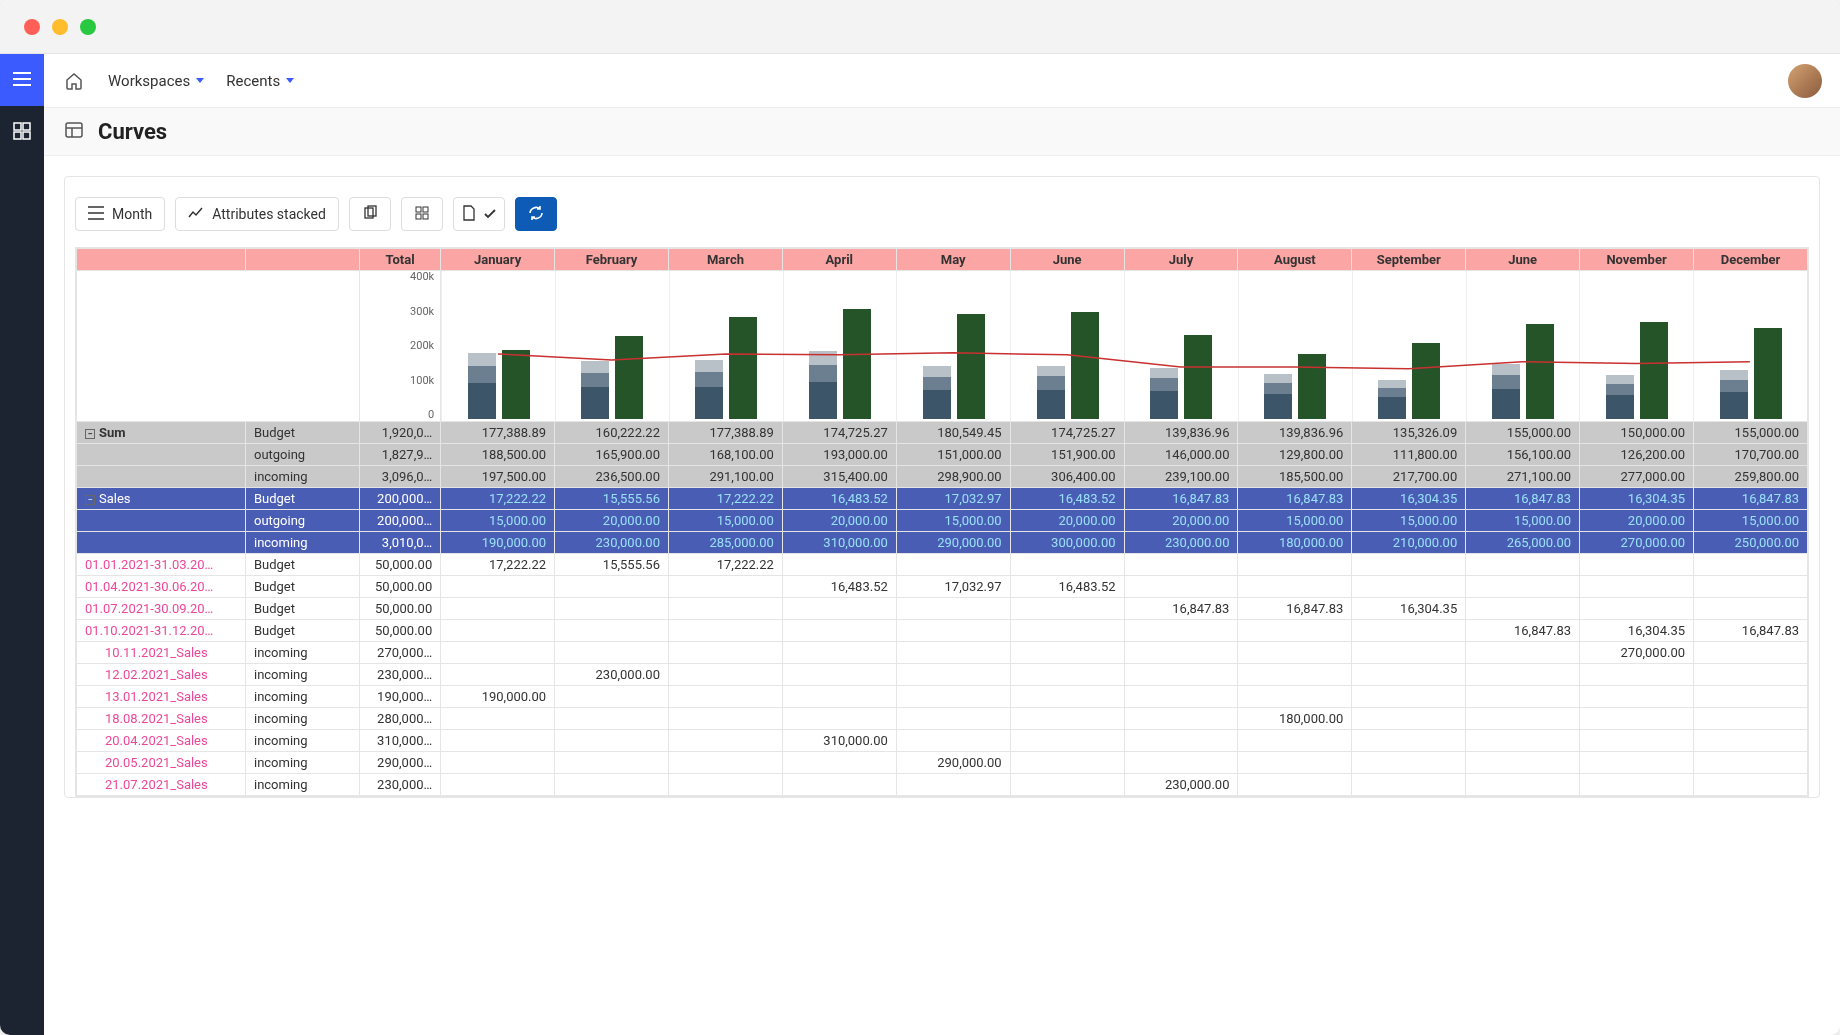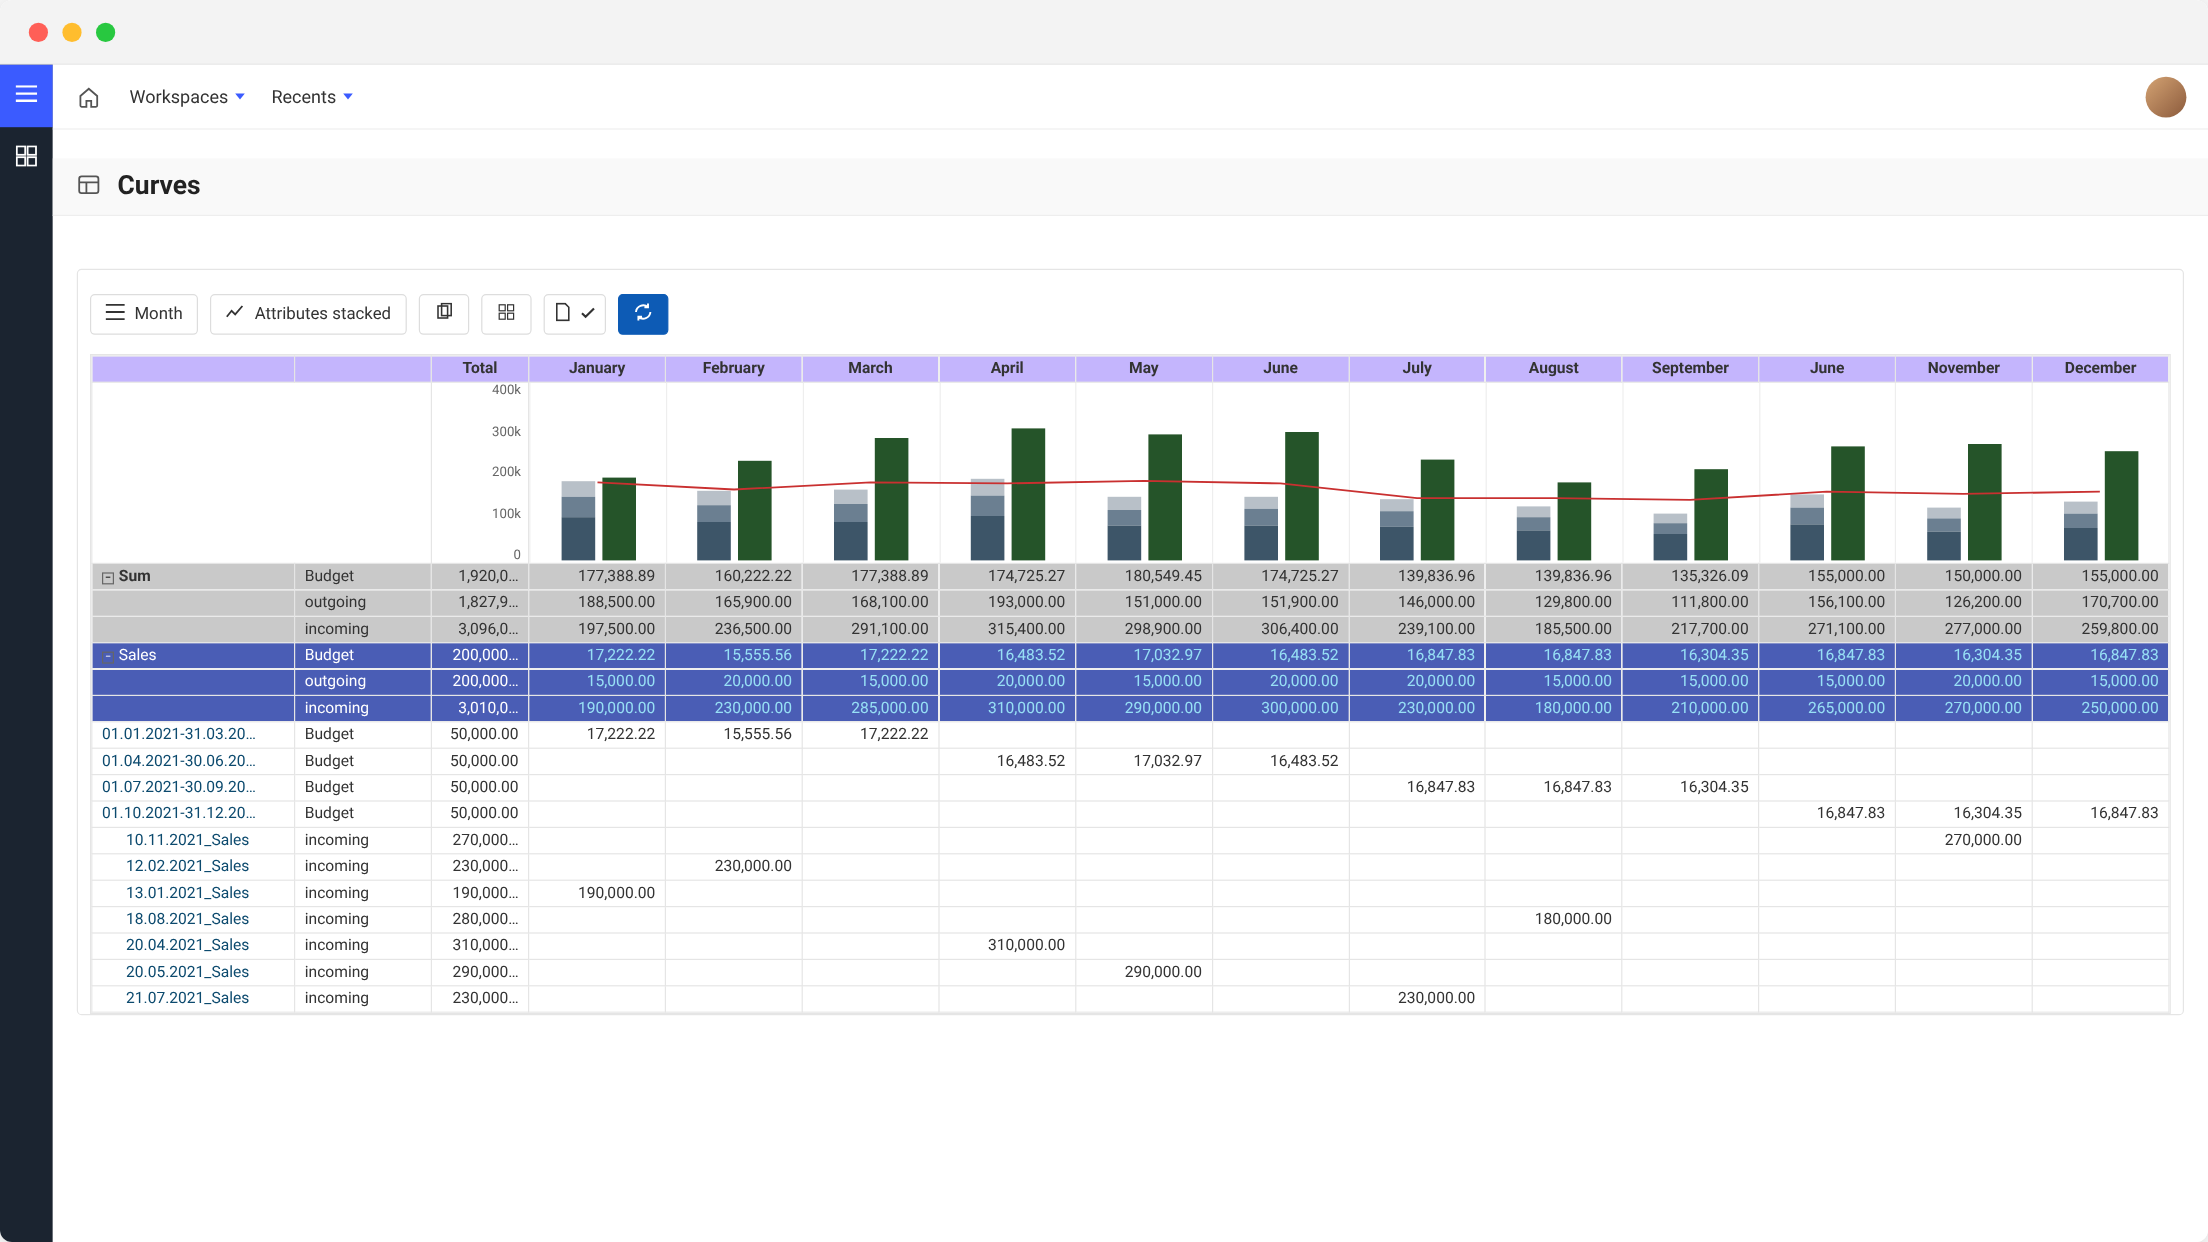--- a/index.html
+++ b/index.html
@@ -8,42 +8,42 @@
 .mac-titlebar { height: 54px; background: #f3f3f3; display: flex; align-items: center; padding-left: 24px; gap: 12px; border-bottom: 1px solid #e5e5e5; }
 .dot { width: 16px; height: 16px; border-radius: 50%; }
 .dot.red { background: #ff5f57; }
 .dot.yellow { background: #ffbd2e; }
 .dot.green { background: #28c840; }
 .app { display: flex; height: calc(100% - 54px); }
 .left-rail { width: 44px; background: #1b2430; display: flex; flex-direction: column; }
 .rail-item { width: 44px; height: 52px; display: flex; align-items: center; justify-content: center; cursor: pointer; }
 .rail-item.active { background: #3b5bff; }
 .rail-icon svg { stroke: #fff; fill: none; }
-.main { flex: 1; display: flex; flex-direction: column; background: #fff; gap: 24px; }
+.main { flex: 1; display: flex; flex-direction: column; background: #fff; }
 .topbar { height: 54px; display: flex; align-items: center; padding: 0 18px; border-bottom: 1px solid #eee; gap: 22px; }
 .home-btn { width: 24px; height: 24px; display: flex; align-items: center; justify-content: center; cursor: pointer; }
 .nav-link { font-size: 15px; color: #333; cursor: pointer; display: flex; align-items: center; gap: 6px; }
 .caret { width: 0; height: 0; border-left: 4px solid transparent; border-right: 4px solid transparent; border-top: 5px solid #3b5bff; }
 .search-wrap { margin-left: 300px; flex: 0 0 550px; }
 .search-input { width: 100%; height: 34px; border: 1px solid #ddd; border-radius: 6px; padding: 0 34px 0 14px; font-size: 14px; color: #888; outline: none; }
 .search-box { position: relative; }
 .search-icon-btn { position: absolute; right: 10px; top: 7px; color: #3b5bff; }
 .avatar { width: 34px; height: 34px; border-radius: 50%; background: linear-gradient(135deg,#d4a373,#8b5a3c); margin-left: auto; }
 .page-header { height: 48px; display: flex; align-items: center; padding: 0 20px; gap: 14px; background: #f9f9f9; border-bottom: 1px solid #eee; }
 .page-title { font-size: 22px; font-weight: 700; color: #222; }
 .content { padding: 20px; flex: 1; overflow: auto; }
 .panel { border: 1px solid #e5e5e5; border-radius: 4px; background: #fff; padding: 20px 10px 0 10px; }
 .toolbar { display: flex; gap: 10px; padding: 0 0 16px 0; }
 .tool-btn { height: 34px; border: 1px solid #ddd; border-radius: 4px; background: #fff; display: flex; align-items: center; padding: 0 12px; gap: 8px; font-size: 14px; cursor: pointer; }
 .tool-btn.icon-only { padding: 0; width: 42px; justify-content: center; }
 .tool-btn.primary { background: #0d5bb5; border-color: #0d5bb5; color: #fff; }
 .table-wrap { border: 1px solid #e5e5e5; overflow: auto; }
 table { border-collapse: collapse; width: 100%; table-layout: fixed; }
 th, td { border: 1px solid #e5e5e5; padding: 3px 8px; font-size: 13px; white-space: nowrap; overflow: hidden; text-overflow: ellipsis; height: 21px; }
-th { background: #c4b5fd; font-weight: 700; text-align: center; }
+th { background: #fca5a5; font-weight: 700; text-align: center; }
 td.num { text-align: right; }
 td.label { text-align: left; }
 .col-name { width: 135px; }
 .col-attr { width: 91px; }
 .col-total { width: 65px; }
 .col-month { width: 91px; }
 .chart-row td { padding: 0; height: auto; }
 .bar { width: 28px; }
 .bar.stack { display: flex; flex-direction: column-reverse; }
 .seg { width: 100%; }
@@ -51,21 +51,21 @@
 .seg.b { background: #6b7f91; }
 .seg.c { background: #b8c0c8; }
 .bar.green { background: #255429; }
 .yaxis { text-align: right; padding-right: 8px; font-size: 11px; color: #666; position: relative; }
 .ytick { position: absolute; right: 6px; width: 40px; text-align: right; }
 .line-overlay { position: absolute; top: 0; left: 0; right: 0; bottom: 0; pointer-events: none; }
 .sum-row td { background: #c9c9c9; font-weight: 400; }
 .sum-row.first td:first-child { font-weight: 700; }
 .sales-row td { background: #4a5db5; color: #fff; }
 .sales-cell { color: #97e0f5 !important; }
-.link-cell { color: #0c4a6e; margin-top: 34px; }
+.link-cell { color: #ec4899; margin-top: 34px; }
 .expand-icon { display: inline-block; width: 10px; height: 10px; border: 1px solid #666; text-align: center; line-height: 8px; font-size: 9px; margin-right: 4px; }
 .indent1 { padding-left: 28px !important; }
 </style>
 </head>
 <body>
 
 <div class="mac-window">
   <div class="mac-titlebar">
     <div class="dot red"></div>
     <div class="dot yellow"></div>

